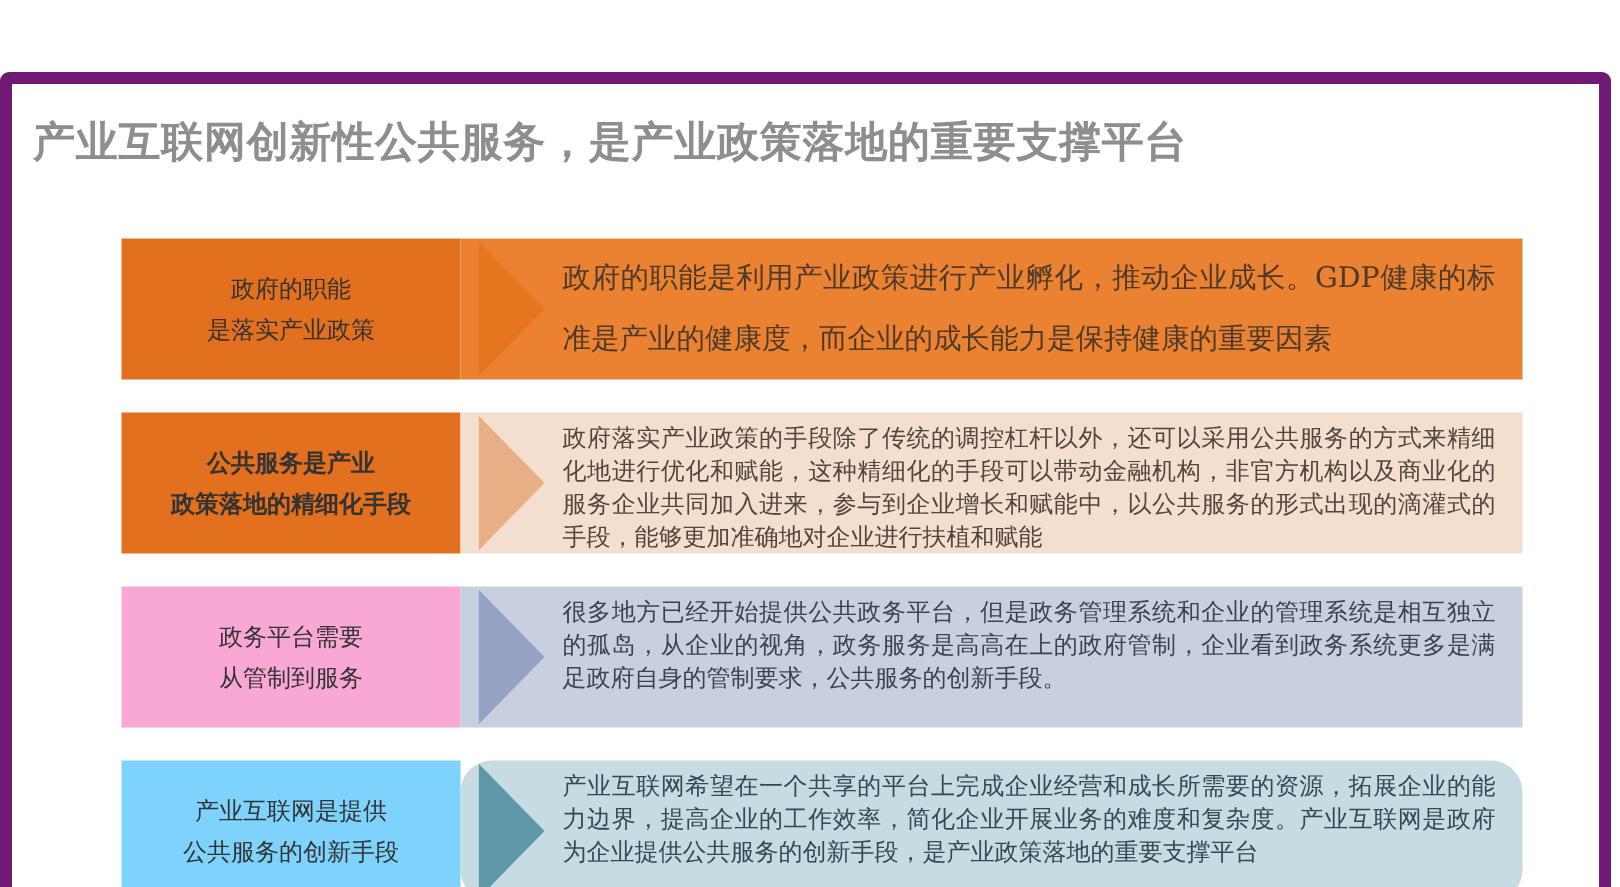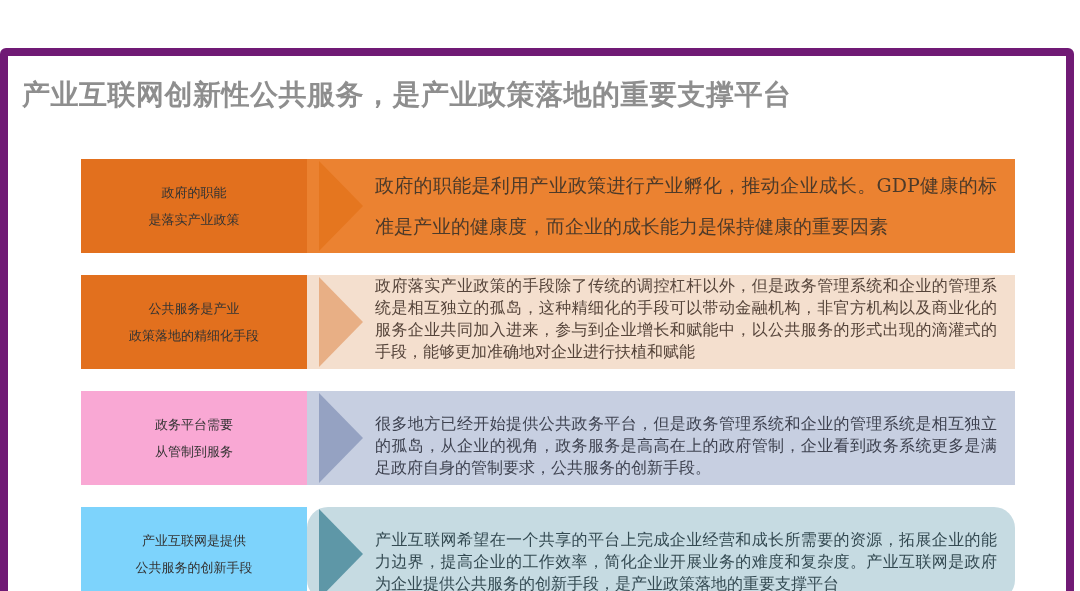--- a/index.html
+++ b/index.html
@@ -35,29 +35,29 @@
     height: 94px;
     margin-bottom: 22px;
   }
   .row-label {
     flex: 0 0 226px;
     display: flex;
     align-items: center;
     justify-content: center;
     text-align: center;
     white-space: pre-line;
-    font-size: 13px;
+    font-size: 16px;
     line-height: 27px;
     font-family: "DejaVu Serif", serif;
   }
   .row-body {
     position: relative;
     flex: 1 1 auto;
     display: flex;
-    align-items: flex-end;
+    align-items: flex-start;
     box-sizing: border-box;
     padding: 6px 18px 6px 68px;
     font-size: 16px;
     line-height: 22px;
     font-family: "DejaVu Serif", serif;
     text-align: justify;
   }
   .row:nth-child(1) .row-body { font-size: 19px; line-height: 41px; }
   .arrow {
     position: absolute;
@@ -80,25 +80,25 @@
     <div class="row">
       <div class="row-label" style="background: rgb(226, 112, 30); color: rgb(51, 51, 51);">政府的职能
 是落实产业政策</div>
       <div class="row-body" style="background: rgb(235, 130, 49); color: rgb(77, 58, 41);">
         <span class="arrow" style="background: rgb(229, 118, 31);"></span>
         <span>政府的职能是利用产业政策进行产业孵化，推动企业成长。GDP健康的标准是产业的健康度，而企业的成长能力是保持健康的重要因素</span>
       </div>
     </div>
 
     <div class="row">
-      <div class="row-label" style="background: rgb(226, 112, 30); color: rgb(51, 51, 51);">公共服务是产业
+      <div class="row-label" style="background: rgb(226, 112, 30); color: rgb(51, 51, 51); font-weight: bold;">公共服务是产业
 政策落地的精细化手段</div>
       <div class="row-body" style="background: rgb(244, 223, 206); color: rgb(85, 68, 58);">
         <span class="arrow" style="background: rgb(232, 175, 133);"></span>
-        <span>政府落实产业政策的手段除了传统的调控杠杆以外，但是政务管理系统和企业的管理系统是相互独立的孤岛，这种精细化的手段可以带动金融机构，非官方机构以及商业化的服务企业共同加入进来，参与到企业增长和赋能中，以公共服务的形式出现的滴灌式的手段，能够更加准确地对企业进行扶植和赋能</span>
+        <span>政府落实产业政策的手段除了传统的调控杠杆以外，还可以采用公共服务的方式来精细化地进行优化和赋能，这种精细化的手段可以带动金融机构，非官方机构以及商业化的服务企业共同加入进来，参与到企业增长和赋能中，以公共服务的形式出现的滴灌式的手段，能够更加准确地对企业进行扶植和赋能</span>
       </div>
     </div>
 
     <div class="row">
       <div class="row-label" style="background: #f9a8d4; color: rgb(51, 51, 51);">政务平台需要
 从管制到服务</div>
       <div class="row-body" style="background: rgb(199, 207, 225); color: rgb(62, 66, 80);">
         <span class="arrow" style="background: rgb(149, 162, 194);"></span>
         <span>很多地方已经开始提供公共政务平台，但是政务管理系统和企业的管理系统是相互独立的孤岛，从企业的视角，政务服务是高高在上的政府管制，企业看到政务系统更多是满足政府自身的管制要求，公共服务的创新手段。</span>
       </div>

